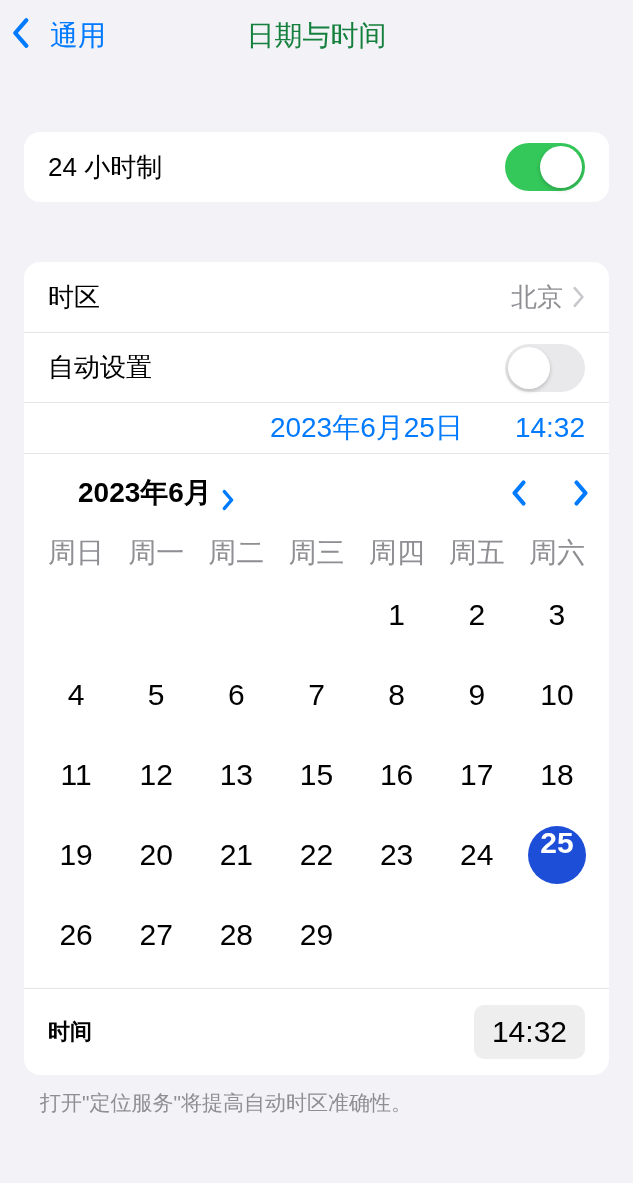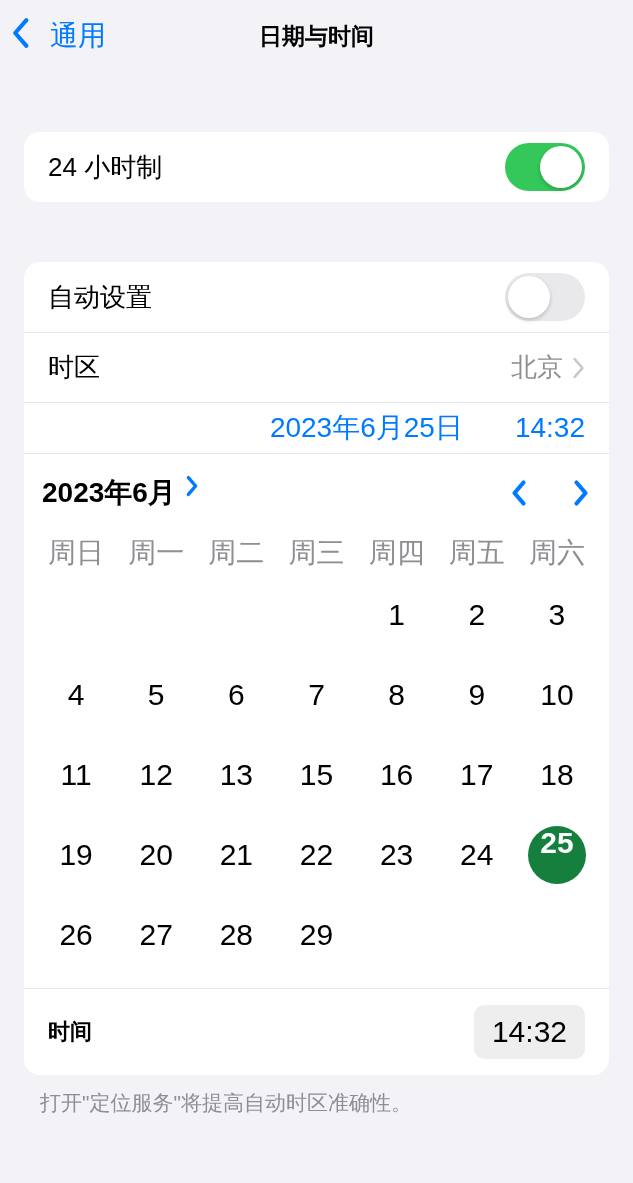--- a/index.html
+++ b/index.html
@@ -22,23 +22,23 @@
       display: flex;
       color: #007aff;
       font-size: 28px;
       gap: 20px;
     }
     .back-chevron svg { display: block; }
     .title {
       position: absolute;
       left: 0; right: 0;
       text-align: center;
-      font-size: 23px;
-      font-weight: 700;
-      color: #000000;
+      font-size: 28px;
+      font-weight: 400;
+      color: #15803d;
       pointer-events: none;
     }
     .group {
       margin: 0 24px;
       background: #fff;
       border-radius: 16px;
       overflow: hidden;
     }
     .group-1 { margin-top: 60px; }
     .group-2 { margin-top: 60px; }
@@ -98,25 +98,26 @@
       padding: 20px 12px 12px 12px;
     }
     .cal-header {
       display: flex;
       align-items: center;
       justify-content: space-between;
       padding: 0 6px 16px 6px;
     }
     .cal-month {
       display: flex;
-      align-items: flex-start;
+      align-items: flex-end;
       gap: 8px;
       font-size: 28px;
       font-weight: 600;
       color: #000;
+      margin-left: 36px;
     }
     .cal-month-chevron svg { display: block; }
     .cal-nav {
       display: flex;
       gap: 42px;
     }
     .cal-nav-btn svg { display: block; }
     .weekdays {
       display: grid;
       grid-template-columns: repeat(7, 1fr);
@@ -136,21 +137,21 @@
     }
     .day {
       height: 58px;
       display: flex;
       align-items: center;
       justify-content: center;
     }
     .day-selected {
       width: 58px;
       height: 58px;
-      background: #15803d;
+      background: #1d4ed8;
       border-radius: 50%;
       color: #fff;
       font-weight: 600;
       margin: 0 auto;
     }
     .time-row {
       display: flex;
       align-items: center;
       justify-content: space-between;
       padding: 16px 24px;
@@ -191,37 +192,37 @@
 <div class="group group-1">
   <div class="row">
     <span class="row-label">24 小时制</span>
     <div class="switch switch-on">
       <div class="switch-knob"></div>
     </div>
   </div>
 </div>
 
 <div class="group group-2">
-  <div class="row">
-    <span class="row-label">自动设置</span>
-    <div class="switch switch-off">
-      <div class="switch-knob"></div>
-    </div>
-  </div>
-
   <div class="row">
     <span class="row-label">时区</span>
     <span class="row-value">
       <span>北京</span>
       <span class="row-chevron">
         <svg width="14" height="22" viewBox="0 0 12 20">
             <path d="M3 2 L10 10 L3 18" stroke="#c7c7cc" stroke-width="2.4" fill="none" stroke-linecap="round" stroke-linejoin="round"></path>
           </svg>
       </span>
     </span>
+  </div>
+
+  <div class="row">
+    <span class="row-label">自动设置</span>
+    <div class="switch switch-off">
+      <div class="switch-knob"></div>
+    </div>
   </div>
 
   <div class="date-time-row">
     <span>2023年6月25日</span>
     <span>14:32</span>
   </div>
 
   <div class="calendar">
     <div class="cal-header">
       <div class="cal-month">

